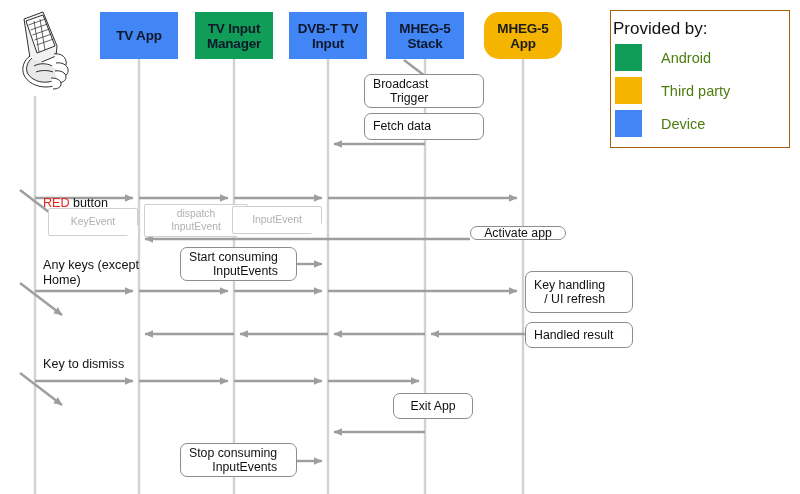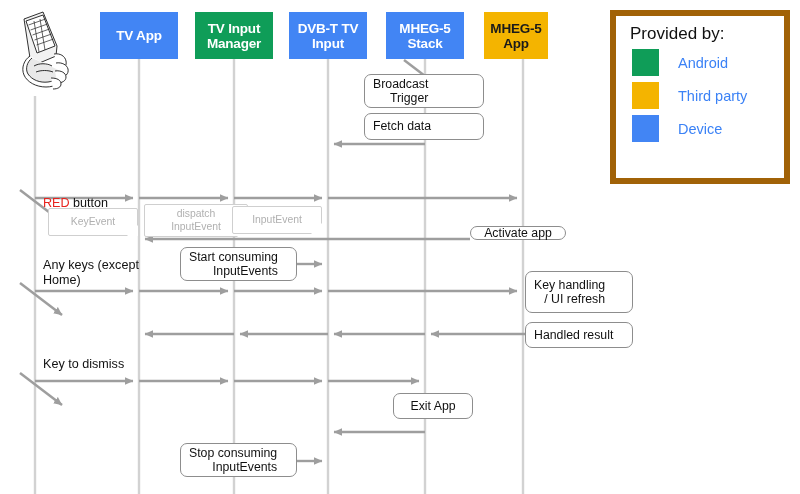--- a/index.html
+++ b/index.html
@@ -29,21 +29,21 @@
     position: absolute;
     display: flex;
     align-items: center;
     justify-content: center;
     text-align: center;
     font-weight: bold;
     font-size: 13.5px;
     line-height: 15px;
     letter-spacing: -0.2px;
   }
-  .hdr-box.light { color: #ffffff; }
+  .hdr-box.light { color: #0f172a; }
   .hdr-box.dark  { color: #1a1a1a; }
 
   .note {
     position: absolute;
     box-sizing: border-box;
     background: #ffffff;
     border: 1.6px solid #8d8d8d;
     border-radius: 7px;
     display: flex;
     align-items: center;
@@ -95,25 +95,25 @@
     color: #111111;
     white-space: pre-line;
   }
   .red-word { color: #e8231d; }
 
   #legend-box {
     position: absolute;
     left: 610px;
     top: 10px;
     width: 180px;
-    height: 174px;
+    height: 138px;
     box-sizing: border-box;
     background: #ffffff;
-    border: 6px solid #a16207;
-    padding: 7px 10px 0 12px;
+    border: 1px solid #a16207;
+    padding: 7px 10px 0 0;
   }
   #legend-title {
     font-size: 17px;
     color: #111;
     margin: 0 0 1px 2px;
     line-height: 22px;
   }
   .legend-row {
     display: flex;
     align-items: center;
@@ -121,21 +121,21 @@
   }
   .legend-swatch {
     width: 27px;
     height: 27px;
     flex: 0 0 auto;
     margin-left: 4px;
   }
   .legend-text {
     margin-left: 19px;
     font-size: 14.5px;
-    color: #3b82f6;
+    color: #4d7c0f;
   }
 
   #remote-icon {
     position: absolute;
     left: 10px;
     top: 8px;
     width: 74px;
     height: 85px;
   }
 </style>
@@ -237,21 +237,21 @@
 TV Input</span>
   </div>
   <div class="hdr-box light" style="left:195px; top:12px; width:78px; height:47px; background:#0f9d58;">
     <span>TV Input
 Manager</span>
   </div>
   <div class="hdr-box light" style="left:386px; top:12px; width:78px; height:47px; background:#4285f4;">
     <span>MHEG-5
 Stack</span>
   </div>
-  <div class="hdr-box dark" style="left:484px; top:12px; width:64px; height:47px; background:#f4b400;">
+  <div class="hdr-box dark" style="left:484px; top:12px; width:78px; height:47px; background:#f4b400;border-radius:15px;">
     <span>MHEG-5
 App</span>
   </div>
 
   <div class="note left" style="left:364px; top:74px; width:120px; height:34px;">
     <span>Broadcast
 Trigger</span>
   </div>
   <div class="note left" style="left:364px; top:113px; width:120px; height:27px;">
     <span>Fetch data</span>

